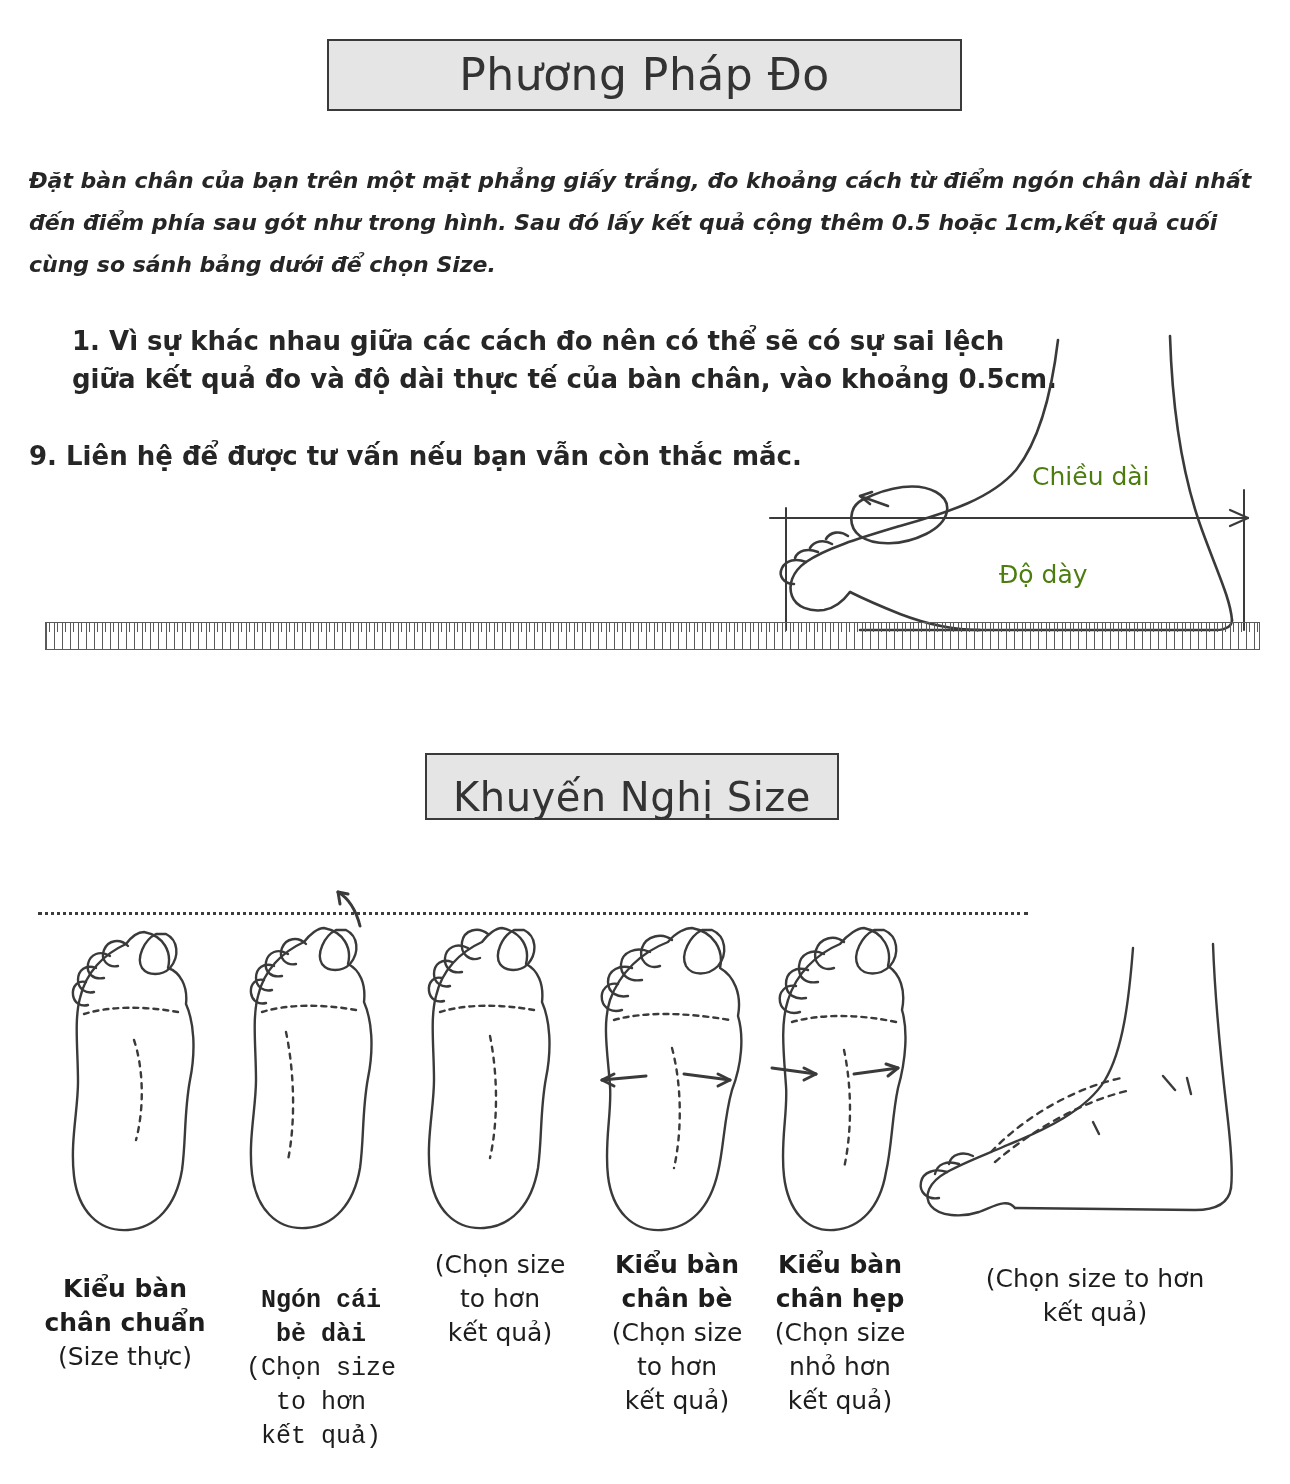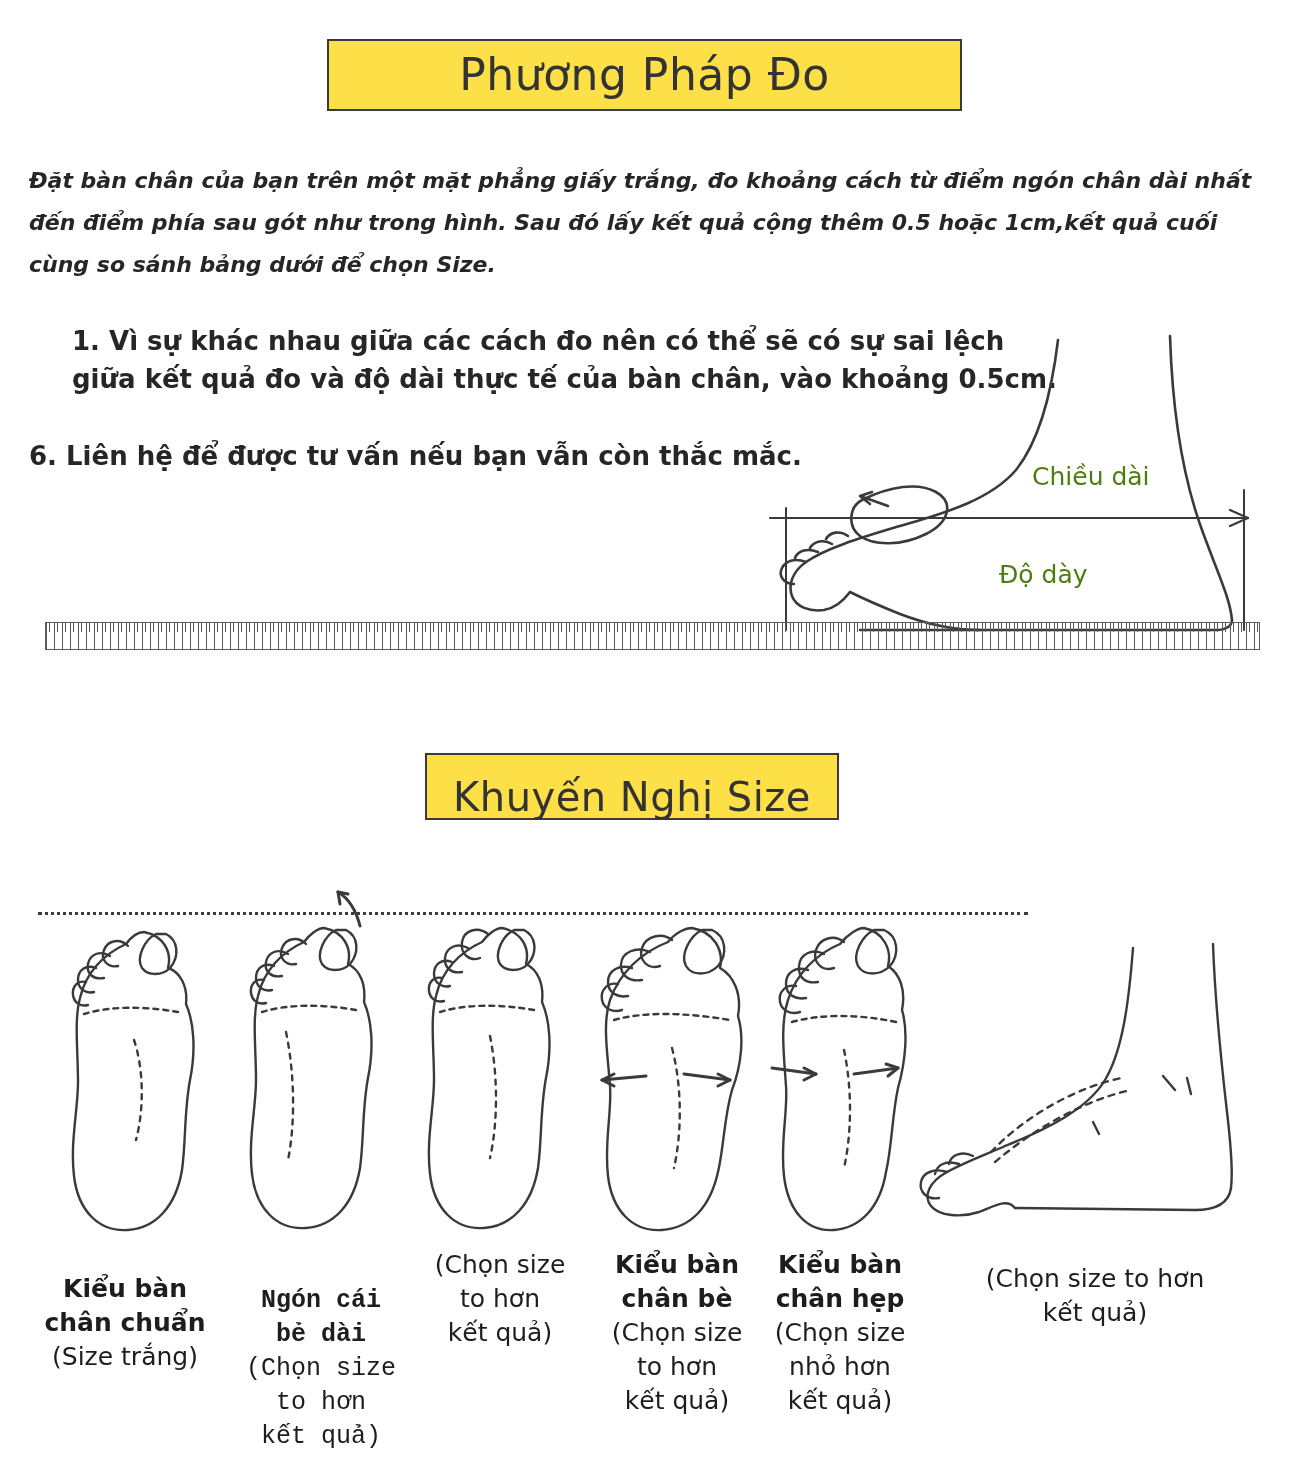--- a/index.html
+++ b/index.html
@@ -17,21 +17,21 @@
   }
 
   
   .title-box {
     position: absolute;
     border: 2px solid #3a3a3a;
     display: flex;
     align-items: center;
     justify-content: center;
     box-sizing: border-box;
-    background: #fde047;
+    background: #e5e5e5;
   }
   .title-box .title-text {
     font-size: 44px;
     letter-spacing: 0.5px;
     color: #333;
     font-weight: 400;
     line-height: 1;
   }
   #title-measure {
     left: 327px;
@@ -162,21 +162,21 @@
 </head>
 <body>
 
 <div class="title-box" id="title-measure">
   <span class="title-text">Phương Pháp Đo</span>
 </div>
 
 <div class="intro">Đặt bàn chân của bạn trên một mặt phẳng giấy trắng, đo khoảng cách từ điểm ngón chân dài nhất đến điểm phía sau gót như trong hình. Sau đó lấy kết quả cộng thêm 0.5 hoặc 1cm,kết quả cuối cùng <span class="strong-part">so sánh bảng dưới để chọn Size.</span></div>
 
 <div class="note" id="note-1">1. Vì sự khác nhau giữa các cách đo nên có thể sẽ có sự sai lệch giữa kết quả đo và độ dài thực tế của bàn chân, vào khoảng 0.5cm.</div>
-<div class="note" id="note-2">6. Liên hệ để được tư vấn nếu bạn vẫn còn thắc mắc.</div>
+<div class="note" id="note-2">9. Liên hệ để được tư vấn nếu bạn vẫn còn thắc mắc.</div>
 
 <svg id="foot-side-diagram" viewBox="0 0 540 330">
   <g fill="none" stroke="#3a3a3a" stroke-width="2.6" stroke-linecap="round" stroke-linejoin="round">
 
     <path d="M318 10 C 312 60, 300 110, 276 140 C 252 168, 210 182, 160 196
              C 120 208, 86 218, 66 232 C 52 242, 48 255, 52 266
              C 56 277, 70 282, 84 280 C 96 278, 104 270, 110 262"></path>
     <path d="M430 6 C 432 70, 440 140, 462 200 C 478 244, 490 268, 492 290"></path>
 
     <path d="M492 290 C 492 296, 486 300, 476 300 L 120 300"></path>
@@ -333,21 +333,21 @@
 
       <path d="M268 136 L 280 150"></path>
       <path d="M292 138 L 296 154"></path>
       <path d="M198 182 L 204 194"></path>
     </g>
   </svg>
 </div>
 
 <div class="caption" id="cap-0">
   <span class="cap-bold">Kiểu bàn<br>chân chuẩn</span>
-  <span class="cap-normal">(Size trắng)</span>
+  <span class="cap-normal">(Size thực)</span>
 </div>
 <div class="caption" id="cap-1">
   <span class="cap-bold">Ngón cái<br>bẻ dài</span>
   <span class="cap-normal">(Chọn size<br>to hơn<br>kết quả)</span>
 </div>
 <div class="caption" id="cap-2">
   <span class="cap-normal">(Chọn size<br>to hơn<br>kết quả)</span>
 </div>
 <div class="caption" id="cap-3">
   <span class="cap-bold">Kiểu bàn<br>chân bè</span>

